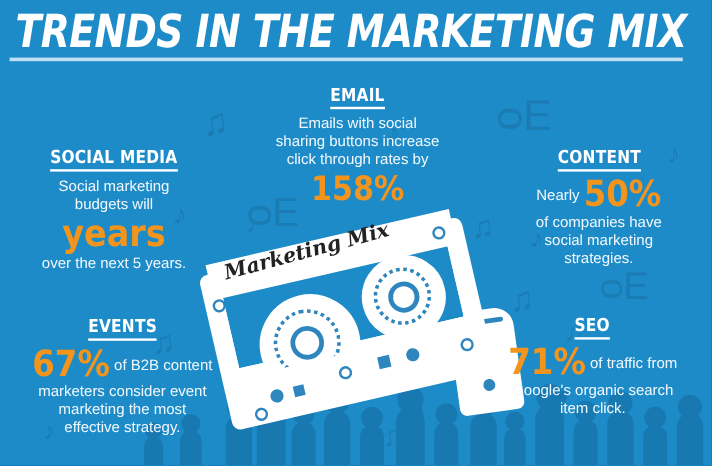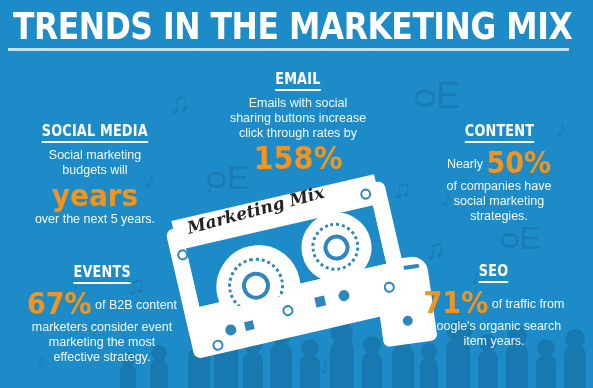--- a/index.html
+++ b/index.html
@@ -37,20 +37,21 @@
     bottom: 0;
     height: 95px;
   }
 
   
   .header {
     position: absolute;
     left: 0; top: 0;
     width: 488px;
     height: 52px;
+    font-style: italic;
   }
   .title {
     position: absolute;
     left: 13px;
     top: 4px;
     color: #ffffff;
     font-family: "Liberation Sans Narrow", "DejaVu Sans Condensed", "Liberation Sans", sans-serif;
     font-weight: bold;
     font-size: 38px;
     letter-spacing: -0.5px;
@@ -96,21 +97,21 @@
     font-family: "Liberation Sans Narrow", "DejaVu Sans Condensed", "Liberation Sans", sans-serif;
   }
 
   
   #blk-social  { left: 6px;  top: 122px; width: 178px; }
   #blk-email   { left: 200px; top: 70px;  width: 196px; }
   #blk-content { left: 410px; top: 122px; width: 178px; }
   #blk-events  { left: 4px;  top: 263px; width: 196px; }
   #blk-seo     { left: 398px; top: 262px; width: 192px; }
 
-  .num-xl { font-size: 32px; line-height: 34px; display: block; }
+  .num-xl { font-size: 28px; line-height: 34px; display: block; }
   .num-inline { font-size: 30px; line-height: 30px; vertical-align: -5px; }
   .word-xl { font-size: 31px; line-height: 34px; display: block; }
 
   .inline-row { display: block; }
 
   
   .cassette-wrap {
     position: absolute;
     left: 178px;
     top: 185px;
@@ -330,21 +331,21 @@
   </div>
 
   <div class="stat" id="blk-seo">
     <div class="stat-head">SEO</div>
     <div class="stat-body">
       <span class="inline-row" style="line-height:30px;">
         <span class="big num-inline">71%</span>
         <span>of traffic from</span>
       </span>
       <span class="inline-row">Google's organic search</span>
-      <span class="inline-row">item years.</span>
+      <span class="inline-row">item click.</span>
     </div>
   </div>
 
   <div class="cassette-wrap">
     <div class="cassette-body"></div>
     <div class="cassette-window"></div>
     <div class="label-strip"></div>
     <div class="label-text">Marketing Mix</div>
 
     <div class="reel" style="left:36px; top:52px; width:80px; height:80px;"></div>

